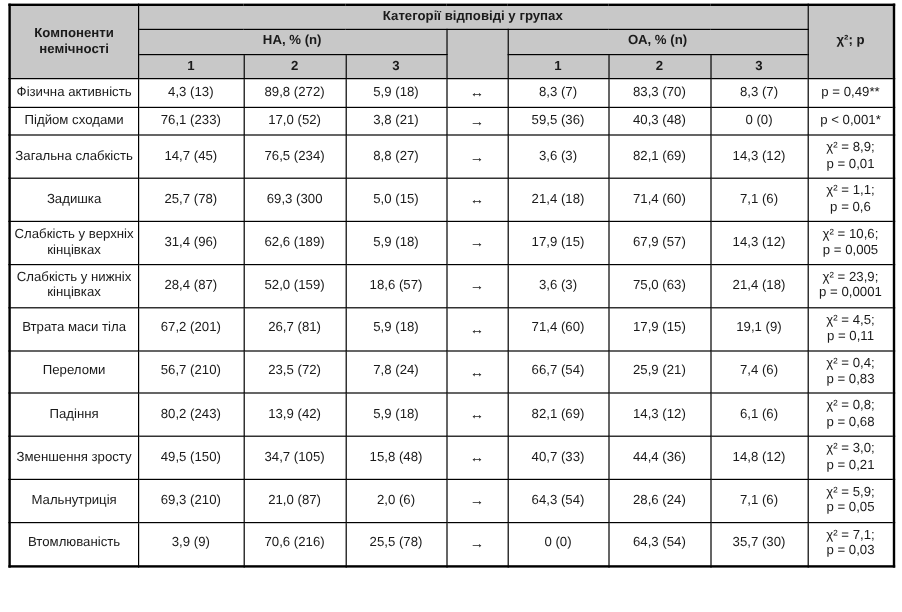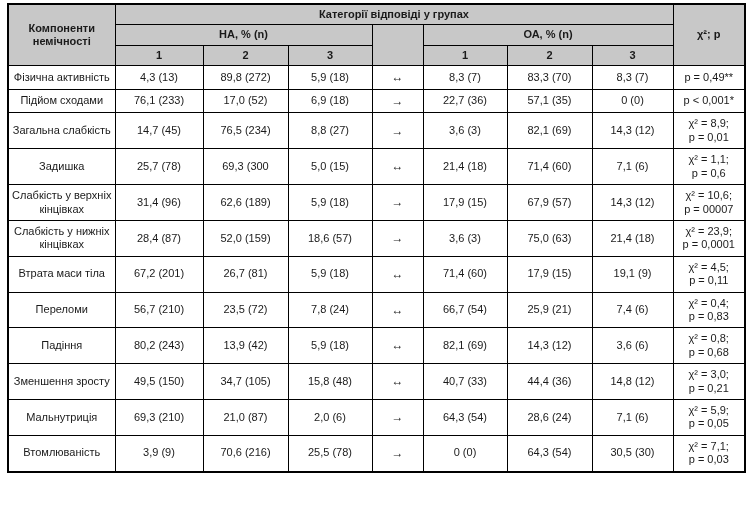--- a/index.html
+++ b/index.html
@@ -109,24 +109,24 @@
         <td class="arrow-cell">↔</td>
         <td>8,3 (7)</td>
         <td>83,3 (70)</td>
         <td>8,3 (7)</td>
         <td class="stat-cell">p = 0,49**</td>
       </tr>
       <tr>
         <td class="label-cell">Підйом сходами</td>
         <td>76,1 (233)</td>
         <td>17,0 (52)</td>
-        <td>6,9 (18)</td>
-        <td class="arrow-cell">→</td>
-        <td>22,7 (36)</td>
-        <td>57,1 (35)</td>
+        <td>3,8 (21)</td>
+        <td class="arrow-cell">→</td>
+        <td>59,5 (36)</td>
+        <td>40,3 (48)</td>
         <td>0 (0)</td>
         <td class="stat-cell">p &lt; 0,001*</td>
       </tr>
       <tr>
         <td class="label-cell">Загальна слабкість</td>
         <td>14,7 (45)</td>
         <td>76,5 (234)</td>
         <td>8,8 (27)</td>
         <td class="arrow-cell">→</td>
         <td>3,6 (3)</td>
@@ -150,21 +150,21 @@
       <tr>
         <td class="label-cell">Слабкість у верхніх кінцівках</td>
         <td>31,4 (96)</td>
         <td>62,6 (189)</td>
         <td>5,9 (18)</td>
         <td class="arrow-cell">→</td>
         <td>17,9 (15)</td>
         <td>67,9 (57)</td>
         <td>14,3 (12)</td>
         <td class="stat-cell">χ² = 10,6;
-p = 00007</td>
+p = 0,005</td>
       </tr>
       <tr>
         <td class="label-cell">Слабкість у нижніх кінцівках</td>
         <td>28,4 (87)</td>
         <td>52,0 (159)</td>
         <td>18,6 (57)</td>
         <td class="arrow-cell">→</td>
         <td>3,6 (3)</td>
         <td>75,0 (63)</td>
         <td>21,4 (18)</td>
@@ -196,21 +196,21 @@
 p = 0,83</td>
       </tr>
       <tr>
         <td class="label-cell">Падіння</td>
         <td>80,2 (243)</td>
         <td>13,9 (42)</td>
         <td>5,9 (18)</td>
         <td class="arrow-cell">↔</td>
         <td>82,1 (69)</td>
         <td>14,3 (12)</td>
-        <td>3,6 (6)</td>
+        <td>6,1 (6)</td>
         <td class="stat-cell">χ² = 0,8;
 p = 0,68</td>
       </tr>
       <tr>
         <td class="label-cell">Зменшення зросту</td>
         <td>49,5 (150)</td>
         <td>34,7 (105)</td>
         <td>15,8 (48)</td>
         <td class="arrow-cell">↔</td>
         <td>40,7 (33)</td>
@@ -232,19 +232,19 @@
 p = 0,05</td>
       </tr>
       <tr>
         <td class="label-cell">Втомлюваність</td>
         <td>3,9 (9)</td>
         <td>70,6 (216)</td>
         <td>25,5 (78)</td>
         <td class="arrow-cell">→</td>
         <td>0 (0)</td>
         <td>64,3 (54)</td>
-        <td>30,5 (30)</td>
+        <td>35,7 (30)</td>
         <td class="stat-cell">χ² = 7,1;
 p = 0,03</td>
       </tr>
     </tbody>
   </table>
 </div>
 
 </body></html>

